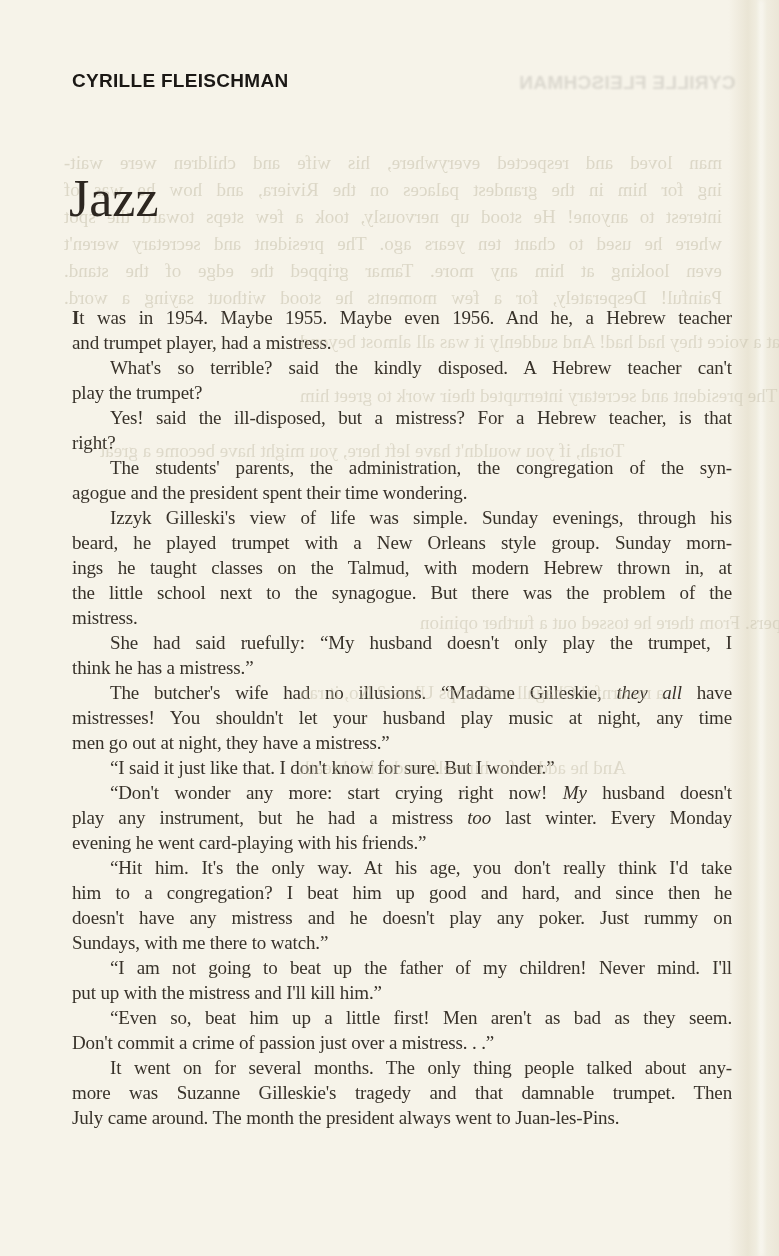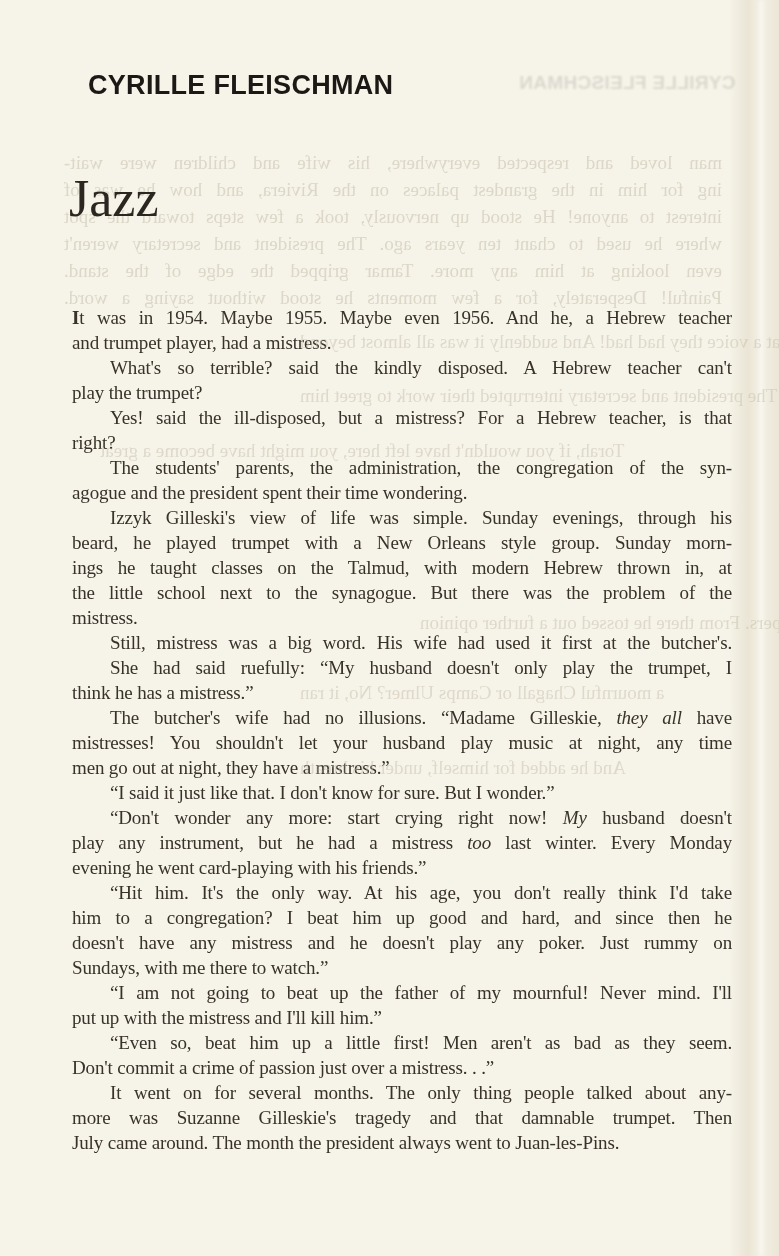--- a/index.html
+++ b/index.html
@@ -26,25 +26,24 @@
     background: rgba(255,255,255,0.45);
     filter: blur(2px);
     pointer-events: none;
   }
   .author {
     position: absolute;
     left: 72px;
     top: 70px;
     font-family: "Liberation Sans", sans-serif;
     font-weight: 700;
-    font-size: 27px;
+    font-size: 19px;
     letter-spacing: 0.3px;
     color: #1b1815;
     white-space: nowrap;
-    margin-left: 16px;
   }
   .author-mirror {
     position: absolute;
     left: 519px;
     top: 72px;
     font-family: "Liberation Sans", sans-serif;
     font-weight: 700;
     font-size: 19px;
     letter-spacing: 0.3px;
     color: #1b1815;
@@ -149,35 +148,34 @@
       <div class="sline last">play the trumpet?</div>
       <div class="sline ind">Yes! said the ill-disposed, but a mistress? For a Hebrew teacher, is that</div>
       <div class="sline last">right?</div>
       <div class="sline ind">The students' parents, the administration, the congregation of the syn-</div>
       <div class="sline last">agogue and the president spent their time wondering.</div>
       <div class="sline ind">Izzyk Gilleski's view of life was simple. Sunday evenings, through his</div>
       <div class="sline">beard, he played trumpet with a New Orleans style group. Sunday morn-</div>
       <div class="sline">ings he taught classes on the Talmud, with modern Hebrew thrown in, at</div>
       <div class="sline">the little school next to the synagogue. But there was the problem of the</div>
       <div class="sline last">mistress.</div>
-      <div class="sline ind">Still, mistress was a big word. His wife had used it first at the butcher's.</div>
       <div class="sline ind">She had said ruefully: “My husband doesn't only play the trumpet, I</div>
       <div class="sline last">think he has a mistress.”</div>
       <div class="sline ind">The butcher's wife had no illusions. “Madame Gilleskie, <i>they all</i> have</div>
       <div class="sline">mistresses! You shouldn't let your husband play music at night, any time</div>
       <div class="sline last">men go out at night, they have a mistress.”</div>
       <div class="sline last ind">“I said it just like that. I don't know for sure. But I wonder.”</div>
       <div class="sline ind">“Don't wonder any more: start crying right now! <i>My</i> husband doesn't</div>
       <div class="sline">play any instrument, but he had a mistress <i>too</i> last winter. Every Monday</div>
       <div class="sline last">evening he went card-playing with his friends.”</div>
       <div class="sline ind">“Hit him. It's the only way. At his age, you don't really think I'd take</div>
       <div class="sline">him to a congregation?  I beat him up good and hard, and since then he</div>
       <div class="sline">doesn't have any mistress and he doesn't play any poker. Just rummy on</div>
       <div class="sline last">Sundays, with me there to watch.”</div>
-      <div class="sline ind">“I am not going to beat up the father of my mournful! Never mind. I'll</div>
+      <div class="sline ind">“I am not going to beat up the father of my children! Never mind. I'll</div>
       <div class="sline last">put up with the mistress and I'll kill him.”</div>
       <div class="sline ind">“Even so, beat him up a little first! Men aren't as bad as they seem.</div>
       <div class="sline last">Don't commit a crime of passion just over a mistress. . .”</div>
       <div class="sline ind">It went on for several months. The only thing people talked about any-</div>
       <div class="sline">more was Suzanne Gilleskie's tragedy and that damnable trumpet. Then</div>
       <div class="sline last">July came around. The month the president always went to Juan-les-Pins.</div>
     </div>
 
 <div class="bleed-frag" style="left: 300px; top: 331px;">what a voice they had had! And suddenly it was all almost beyond</div>
     <div class="bleed-frag" style="left: 300px; top: 385px;">The president and secretary interrupted their work to greet him</div>

